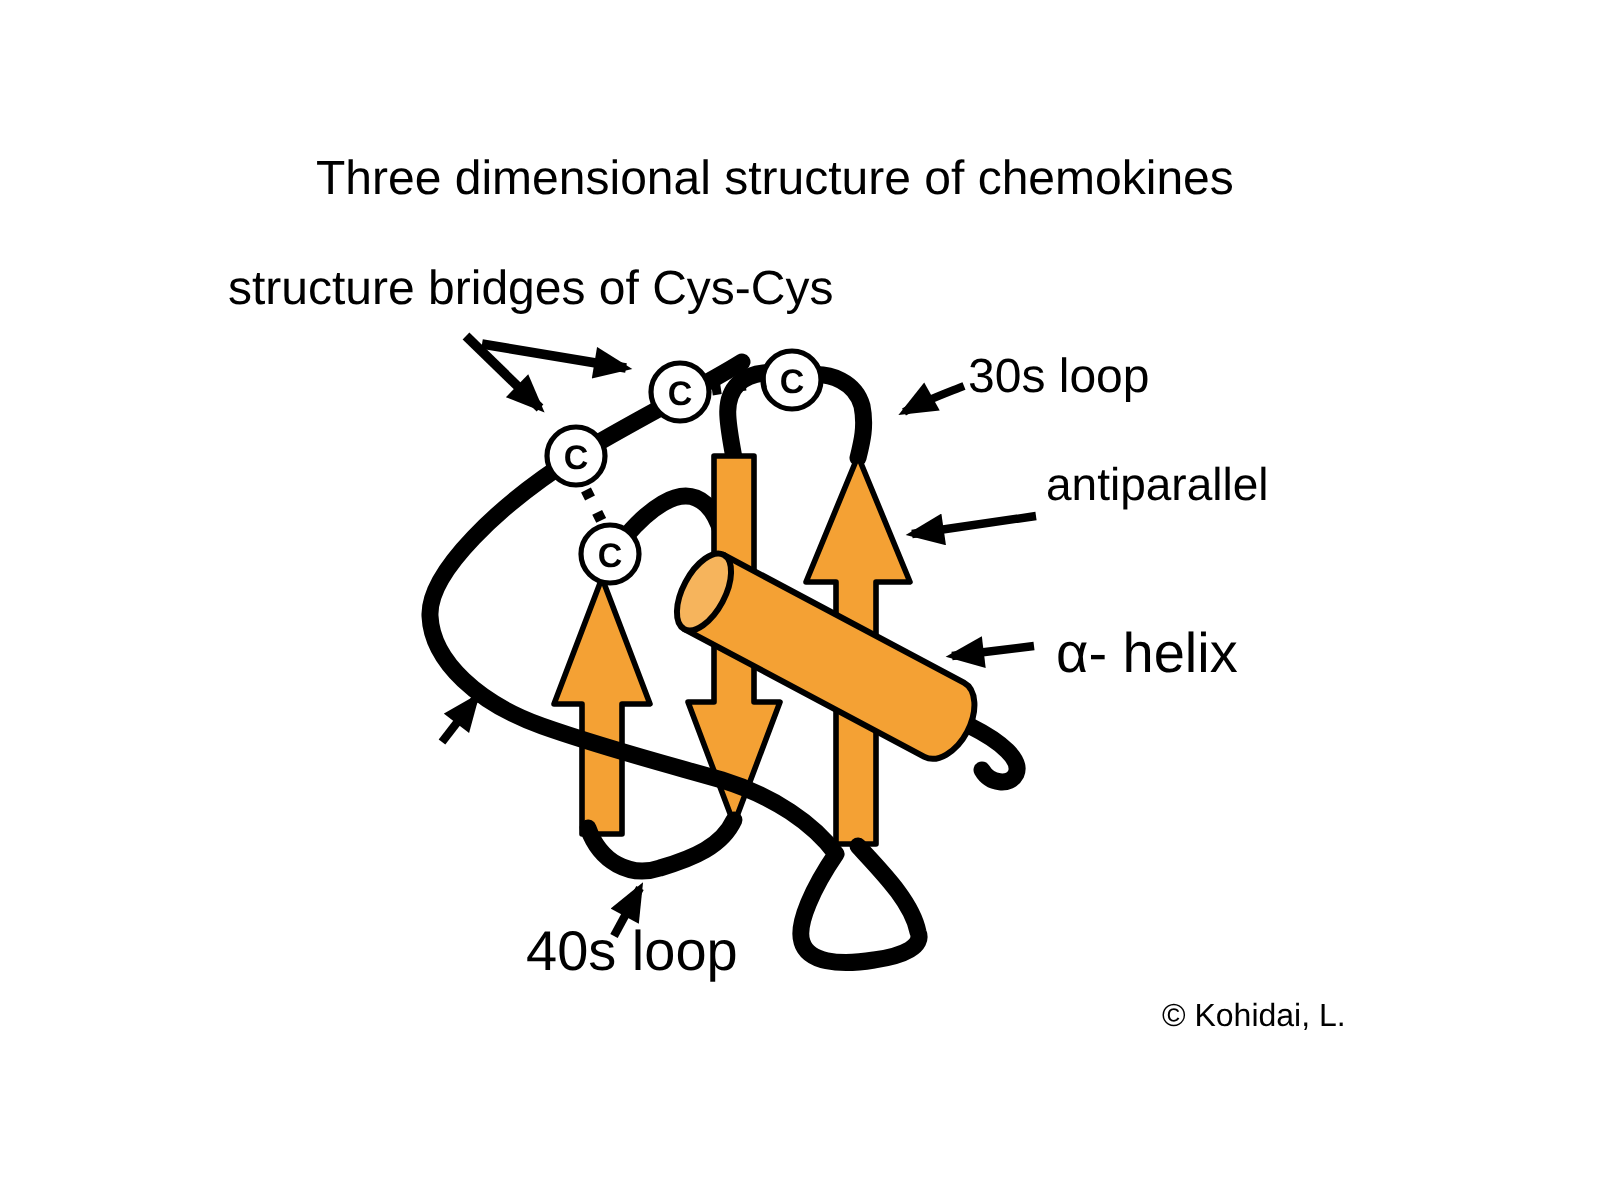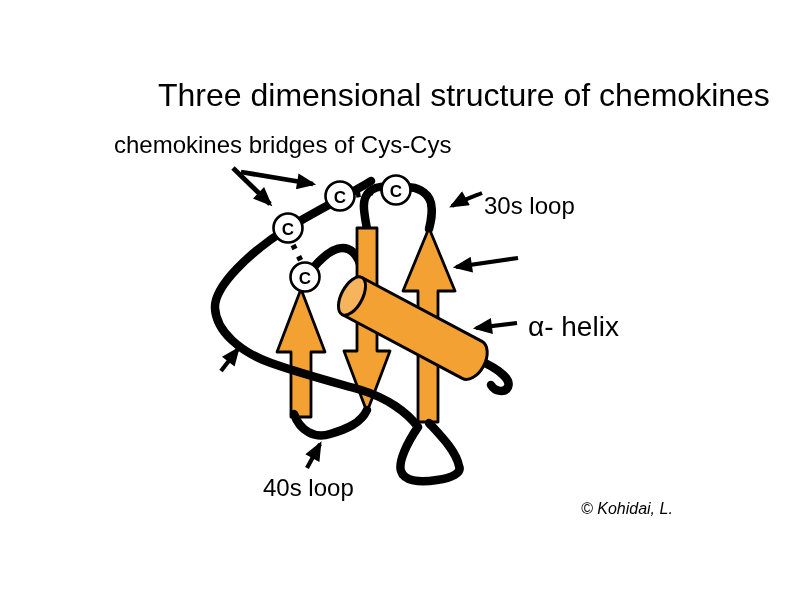--- a/index.html
+++ b/index.html
@@ -11,28 +11,28 @@
     overflow: hidden;
     font-family: "Liberation Sans", sans-serif;
   }
   .stage svg { position: absolute; left: 0; top: 0; }
   .lbl {
     position: absolute;
     color: #000000;
     white-space: nowrap;
     line-height: 1.25;
   }
-  .lbl-title       { left: 158px; top: 75px;  font-size: 32px; }
+  .lbl-title       { left: 158px; top: 75px;  font-size: 24px; }
   .lbl-disulphide  { left: 114px; top: 130px; font-size: 24px; }
-  .lbl-30s         { left: 484px; top: 191px; font-size: 24px; }
+  .lbl-30s         { left: 484px; top: 174px; font-size: 24px; }
   .lbl-anti        { left: 523px; top: 227px; font-size: 23px; line-height: 31px; }
   .lbl-alpha       { left: 528px; top: 309px; font-size: 28px; }
   .lbl-nloop       { left: 187px; top: 379px; font-size: 24px; }
-  .lbl-40s         { left: 263px; top: 473px; font-size: 24px; text-align: center; }
-  .lbl-copyright   { left: 581px; top: 499px; font-size: 16px; font-style: italic; }
+  .lbl-40s         { left: 263px; top: 458px; font-size: 28px; text-align: center; }
+  .lbl-copyright   { left: 581px; top: 499px; font-size: 16px; }
   .cys-letter {
     font-family: "Liberation Sans", sans-serif;
     font-weight: bold;
     font-size: 17px;
   }
 </style>
 </head>
 <body>
 
 <div class="stage">
@@ -83,21 +83,22 @@
     <line x1="233" y1="168" x2="270" y2="204" stroke="#000000" stroke-width="4.8" marker-end="url(#ah)"></line>
     <line x1="241" y1="172" x2="313" y2="184" stroke="#000000" stroke-width="4.8" marker-end="url(#ah)"></line>
     <path d="M 482 193 C 472 197, 461 201, 452 206" fill="none" stroke="#000000" stroke-width="4" marker-end="url(#ah)"></path>
     <line x1="518" y1="258" x2="456" y2="267" stroke="#000000" stroke-width="4.2" marker-end="url(#ah)"></line>
     <line x1="517" y1="323" x2="476" y2="328" stroke="#000000" stroke-width="4.2" marker-end="url(#ah)"></line>
     <line x1="221" y1="371" x2="238" y2="349" stroke="#000000" stroke-width="4.2" marker-end="url(#ah)"></line>
     <line x1="307" y1="468" x2="320" y2="444" stroke="#000000" stroke-width="4.2" marker-end="url(#ah)"></line>
   </svg>
 
   <div class="lbl lbl-title">Three dimensional structure of chemokines</div>
-  <div class="lbl lbl-disulphide">chemokines bridges of Cys-Cys</div>
+  <div class="lbl lbl-disulphide">structure bridges of Cys-Cys</div>
   <div class="lbl lbl-30s">30s loop</div>
   <div class="lbl lbl-anti">
+    <div>antiparallel</div>
   </div>
   <div class="lbl lbl-alpha">α- helix</div>
   <div class="lbl lbl-40s">40s loop</div>
   <div class="lbl lbl-copyright">© Kohidai, L.</div>
 
 </div>
 
 </body></html>

